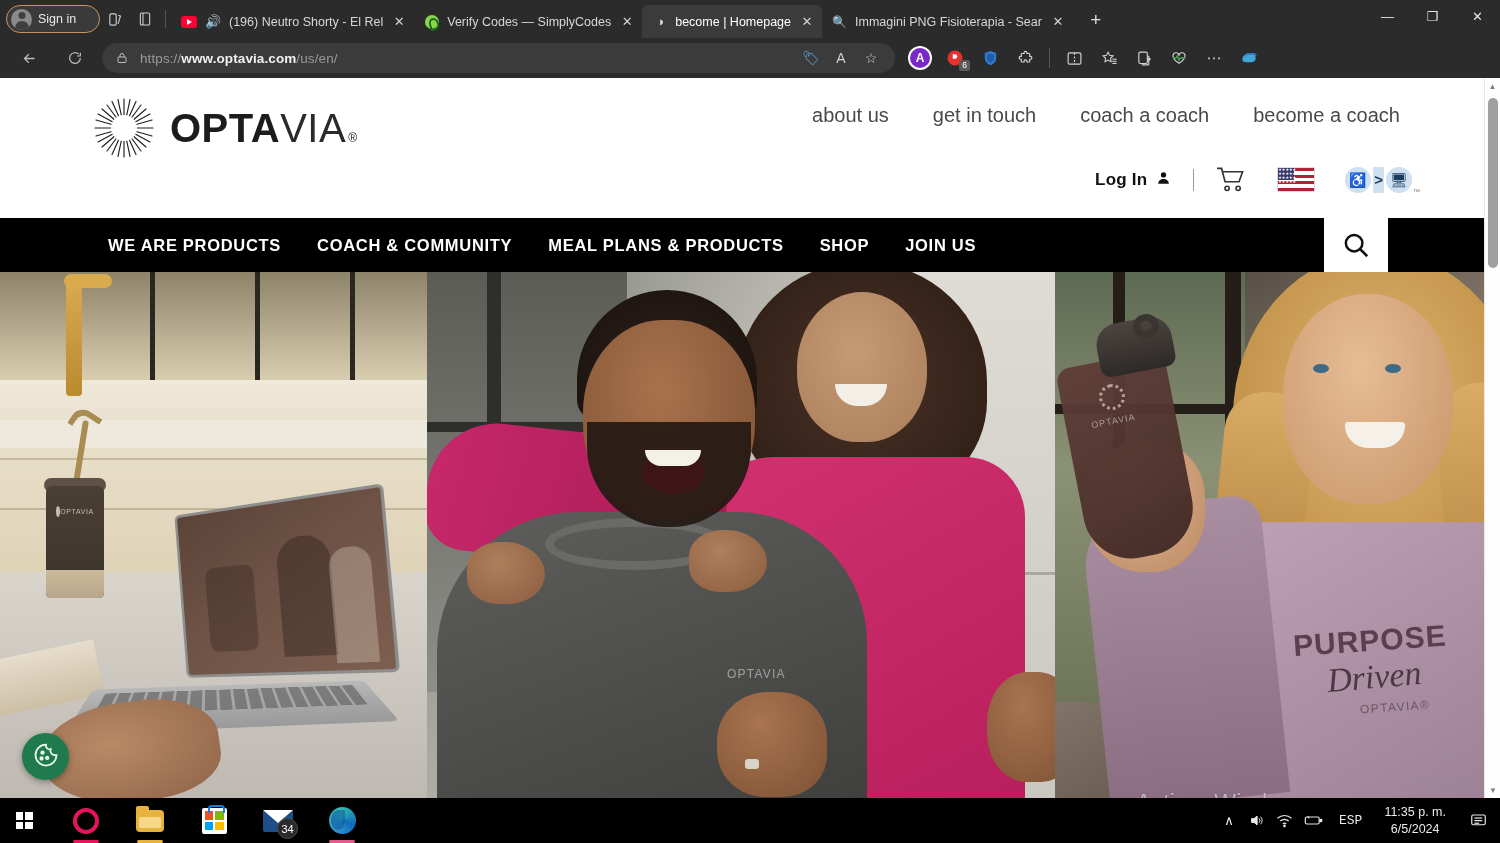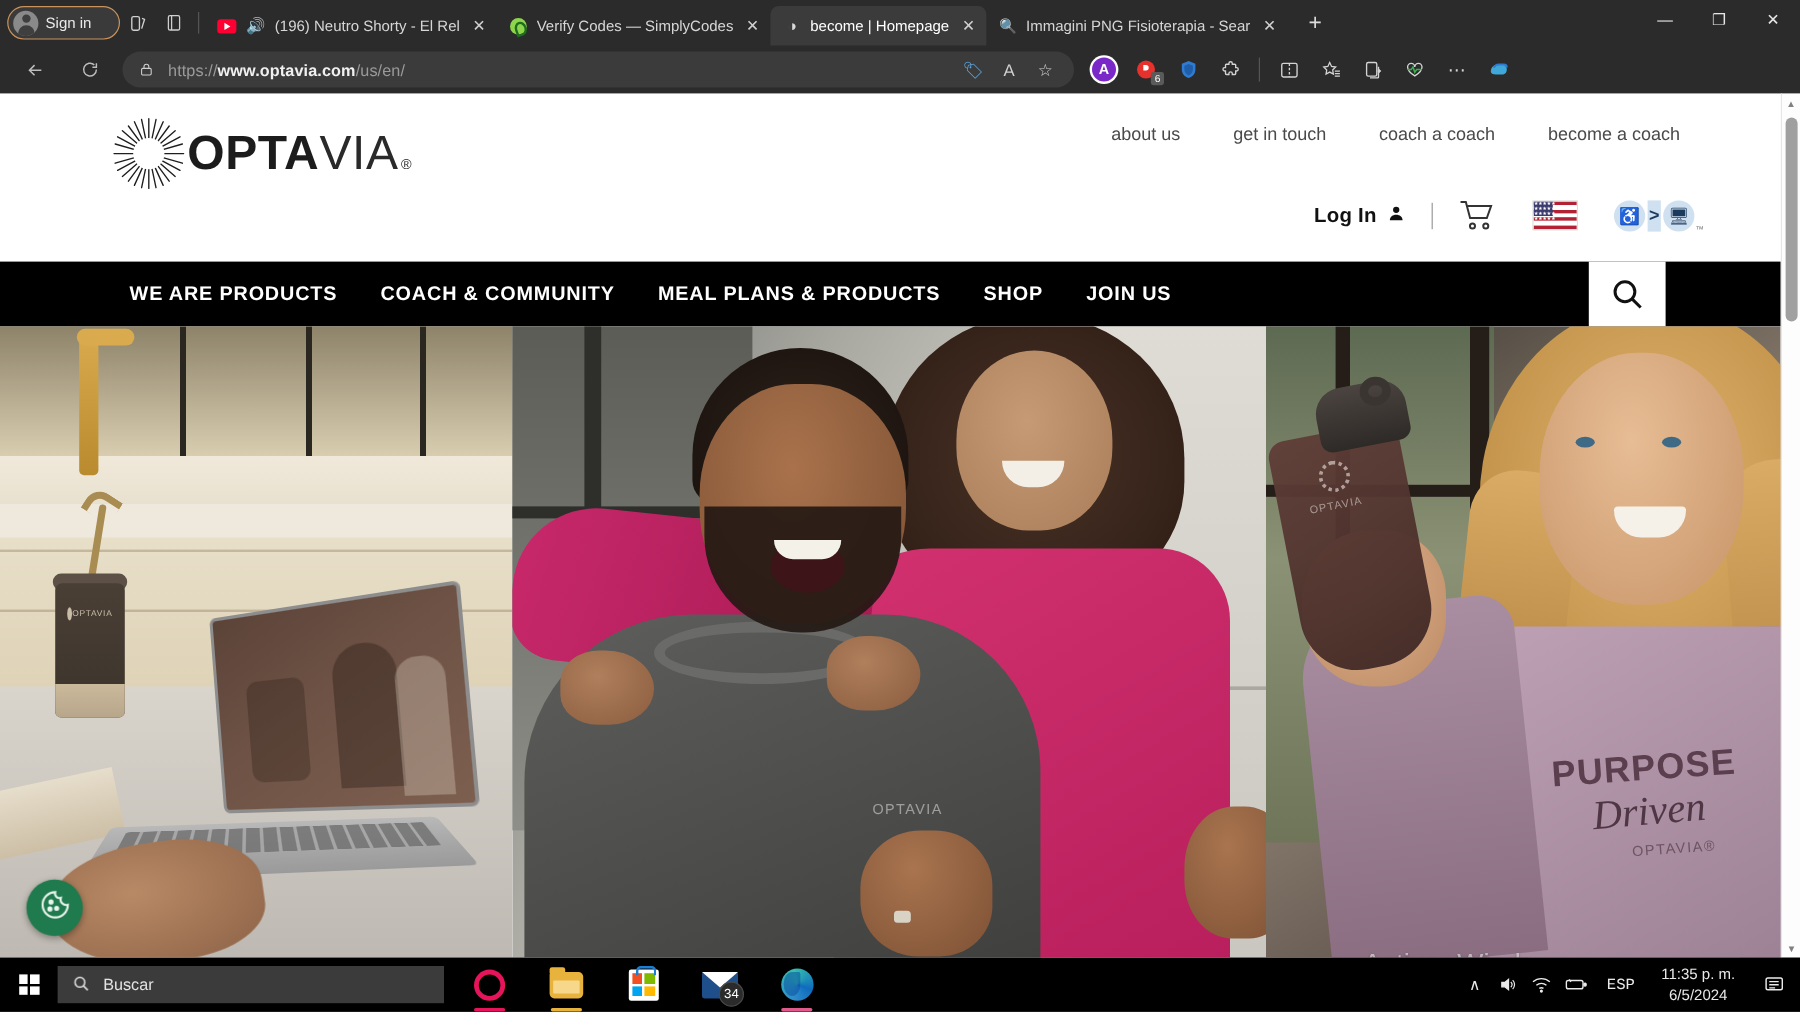--- a/index.html
+++ b/index.html
@@ -161,37 +161,37 @@
     width: 1500px; height: 720px;
     background: #fff; overflow: hidden;
   }
   .page { position: absolute; left: 0; top: 0; width: 1484px; height: 720px; background:#fff; }
 
   .site-header {
     height: 140px; background: #fff; position: relative;
   }
   .logo-wrap {
     position: absolute; left: 92px; top: 18px;
-    display: flex; align-items: center; 
+    display: flex; align-items: center; gap: 14px;
   }
   .sunburst { width: 64px; height: 64px; position: relative; }
   .sunburst svg { display:block; }
   .wordmark {
     font-size: 40px; letter-spacing: .5px; color: #1c1c1c;
     font-family: "Liberation Sans", sans-serif; line-height: 1;
     display: flex; align-items: baseline;
   }
   .wm-a { font-weight: 600; }
   .wm-b { font-weight: 300; color: #2a2a2a; }
   .wm-r { font-size: 12px; font-weight: 400; margin-left: 2px; }
 
   .utility-nav {
     position: absolute; right: 84px; top: 26px;
     display: flex; gap: 44px;
-    font-size: 15px; color: #4a4a4a;
+    font-size: 20px; color: #4a4a4a;
   }
   .account-row {
     position: absolute; right: 72px; top: 88px;
     display: flex; align-items: center; gap: 0;
   }
   .login-link {
     font-size: 17px; font-weight: bold; color: #111; letter-spacing: .2px;
     display: flex; align-items: center; gap: 9px;
   }
   .person-ico { font-size: 15px; }
@@ -857,29 +857,20 @@
   <div class="taskbar">
     <div class="start-btn">
       <span class="win-logo">
           <div></div>
           <div></div>
           <div></div>
           <div></div>
         </span>
     </div>
 
-    <div class="tb-search">
-      <span>
-        <svg width="15" height="15" viewBox="0 0 24 24" fill="none" stroke="#e3e3e3" stroke-width="2">
-            <circle cx="10.5" cy="10.5" r="6.5"></circle>
-            <line x1="15.4" y1="15.4" x2="21" y2="21"></line>
-          </svg>
-      </span>
-      <span>Buscar</span>
-    </div>
 
     <div class="tb-apps">
       <div class="tb-app">
         <span class="ico-opera"></span>
         <span class="underline" style="background:#e6145a"></span>
       </div>
       <div class="tb-app">
         <span class="ico-folder"></span>
         <span class="underline" style="background:#e8b33c"></span>
       </div>

